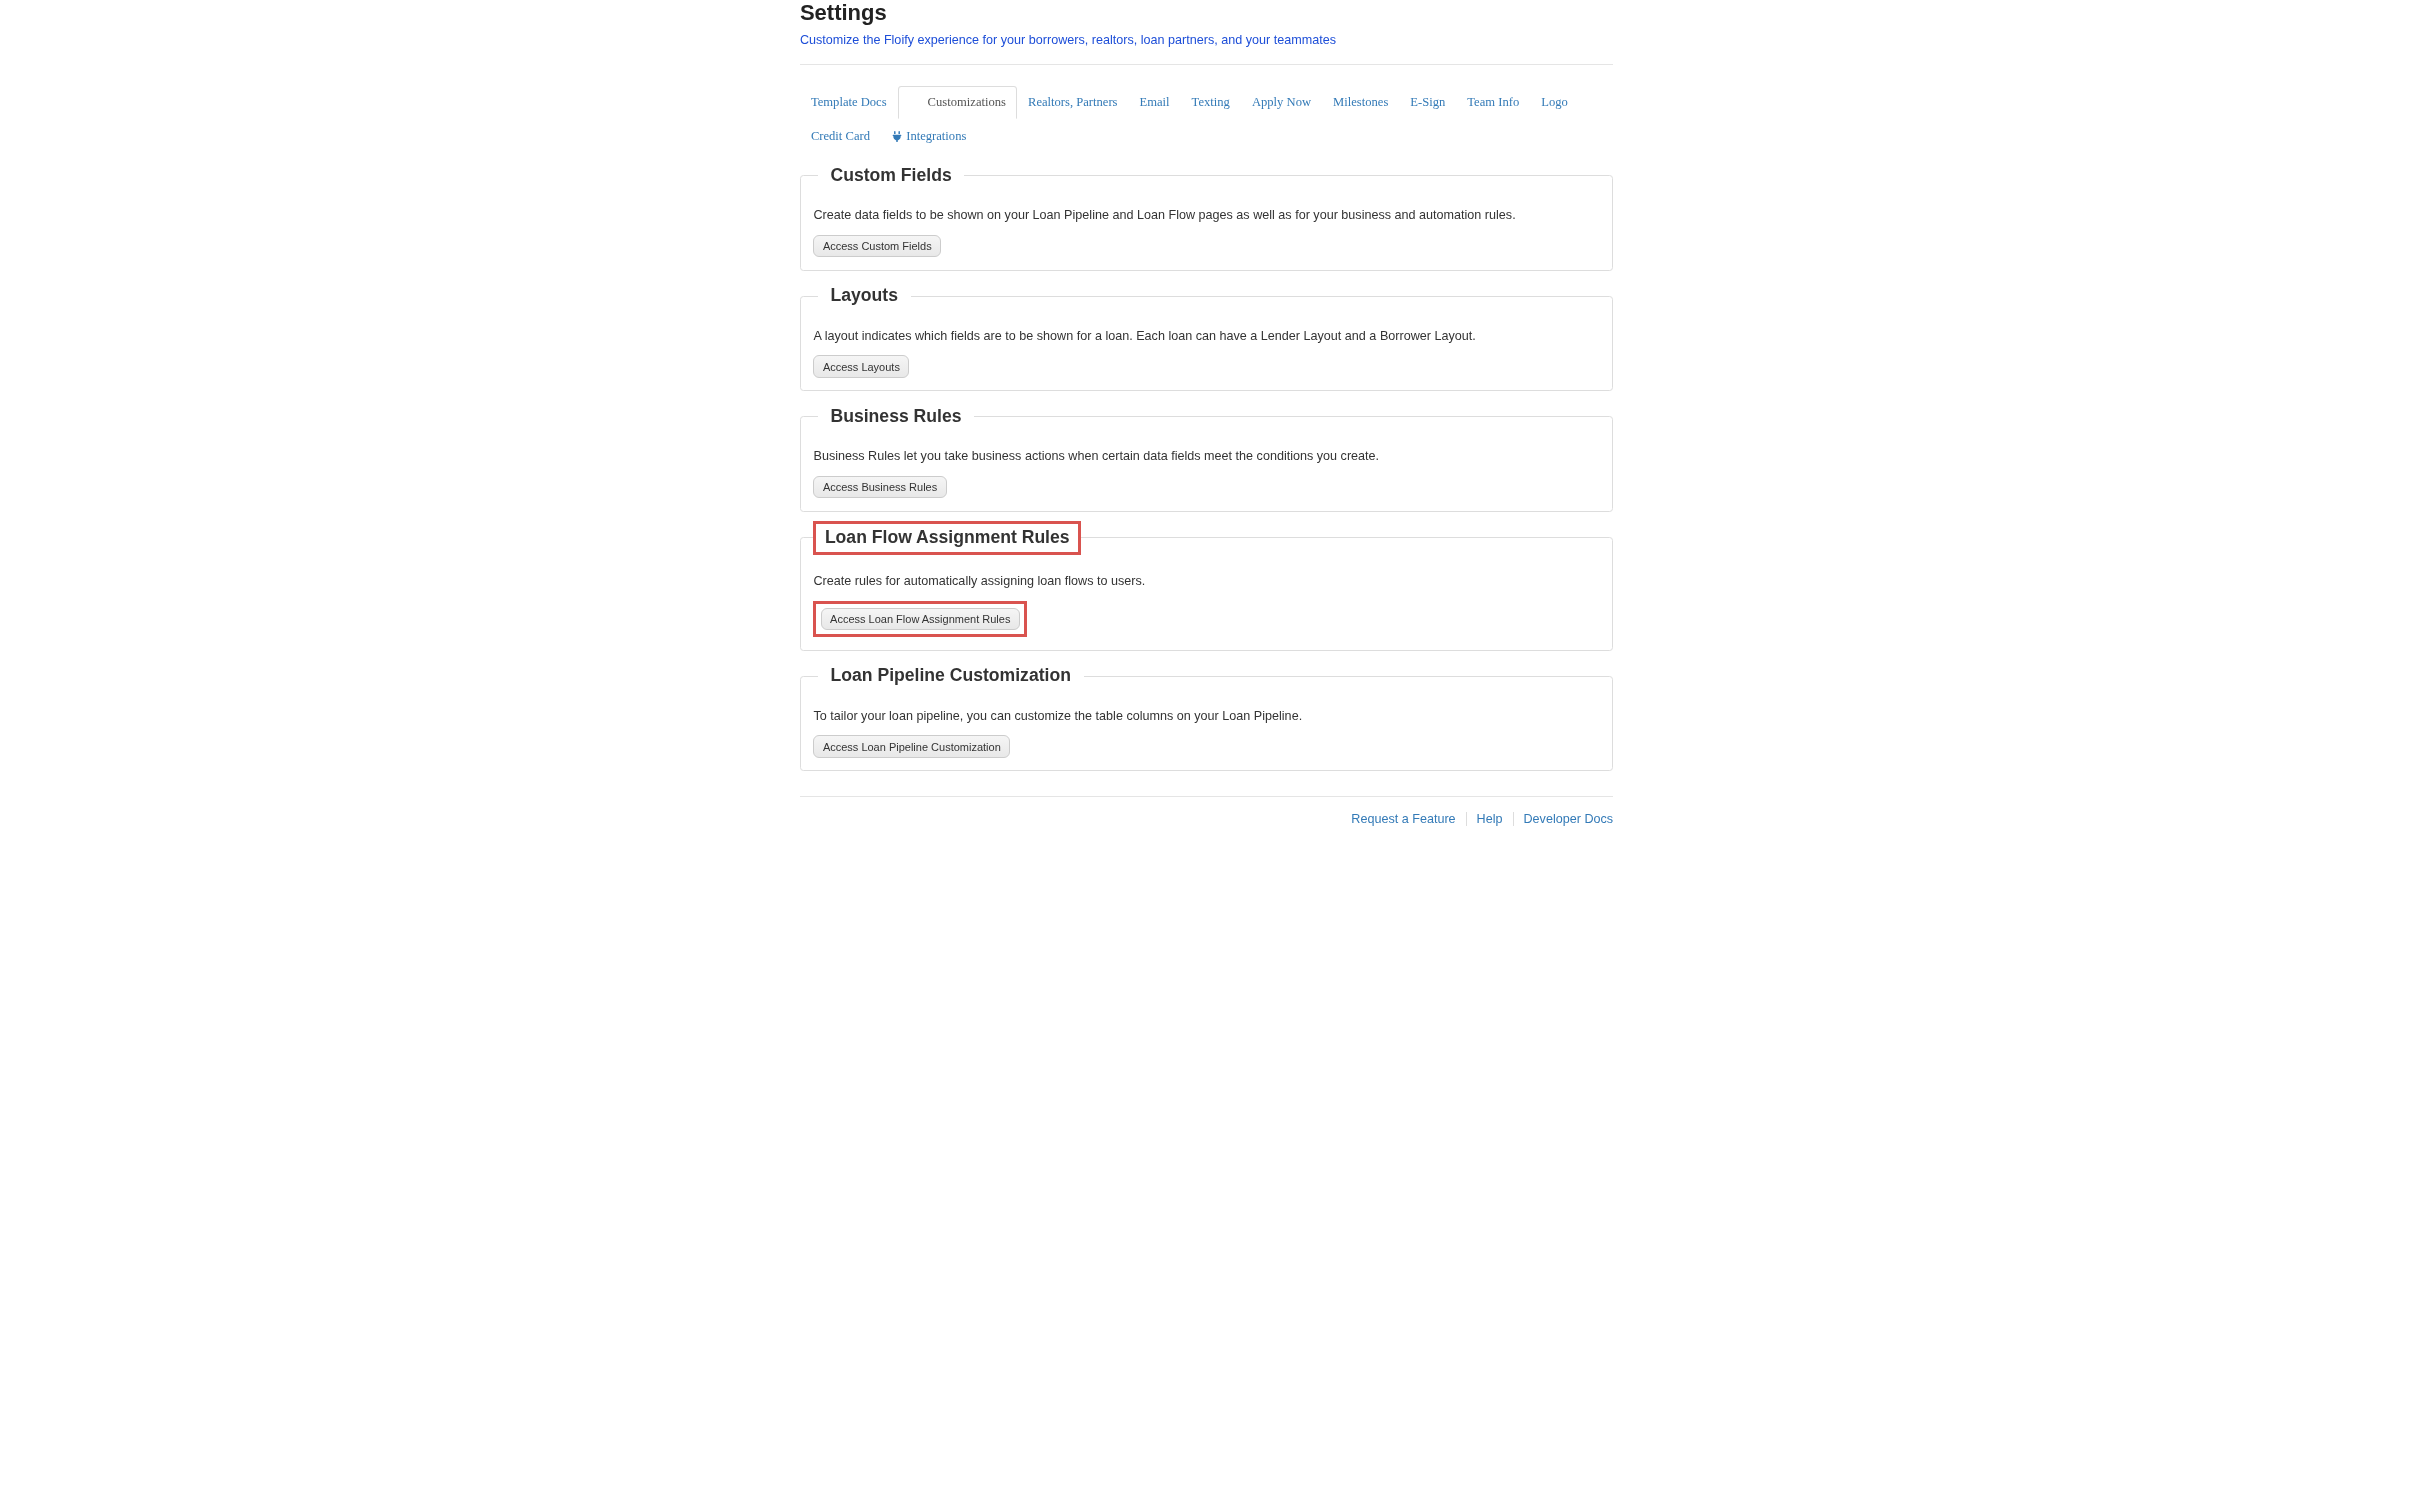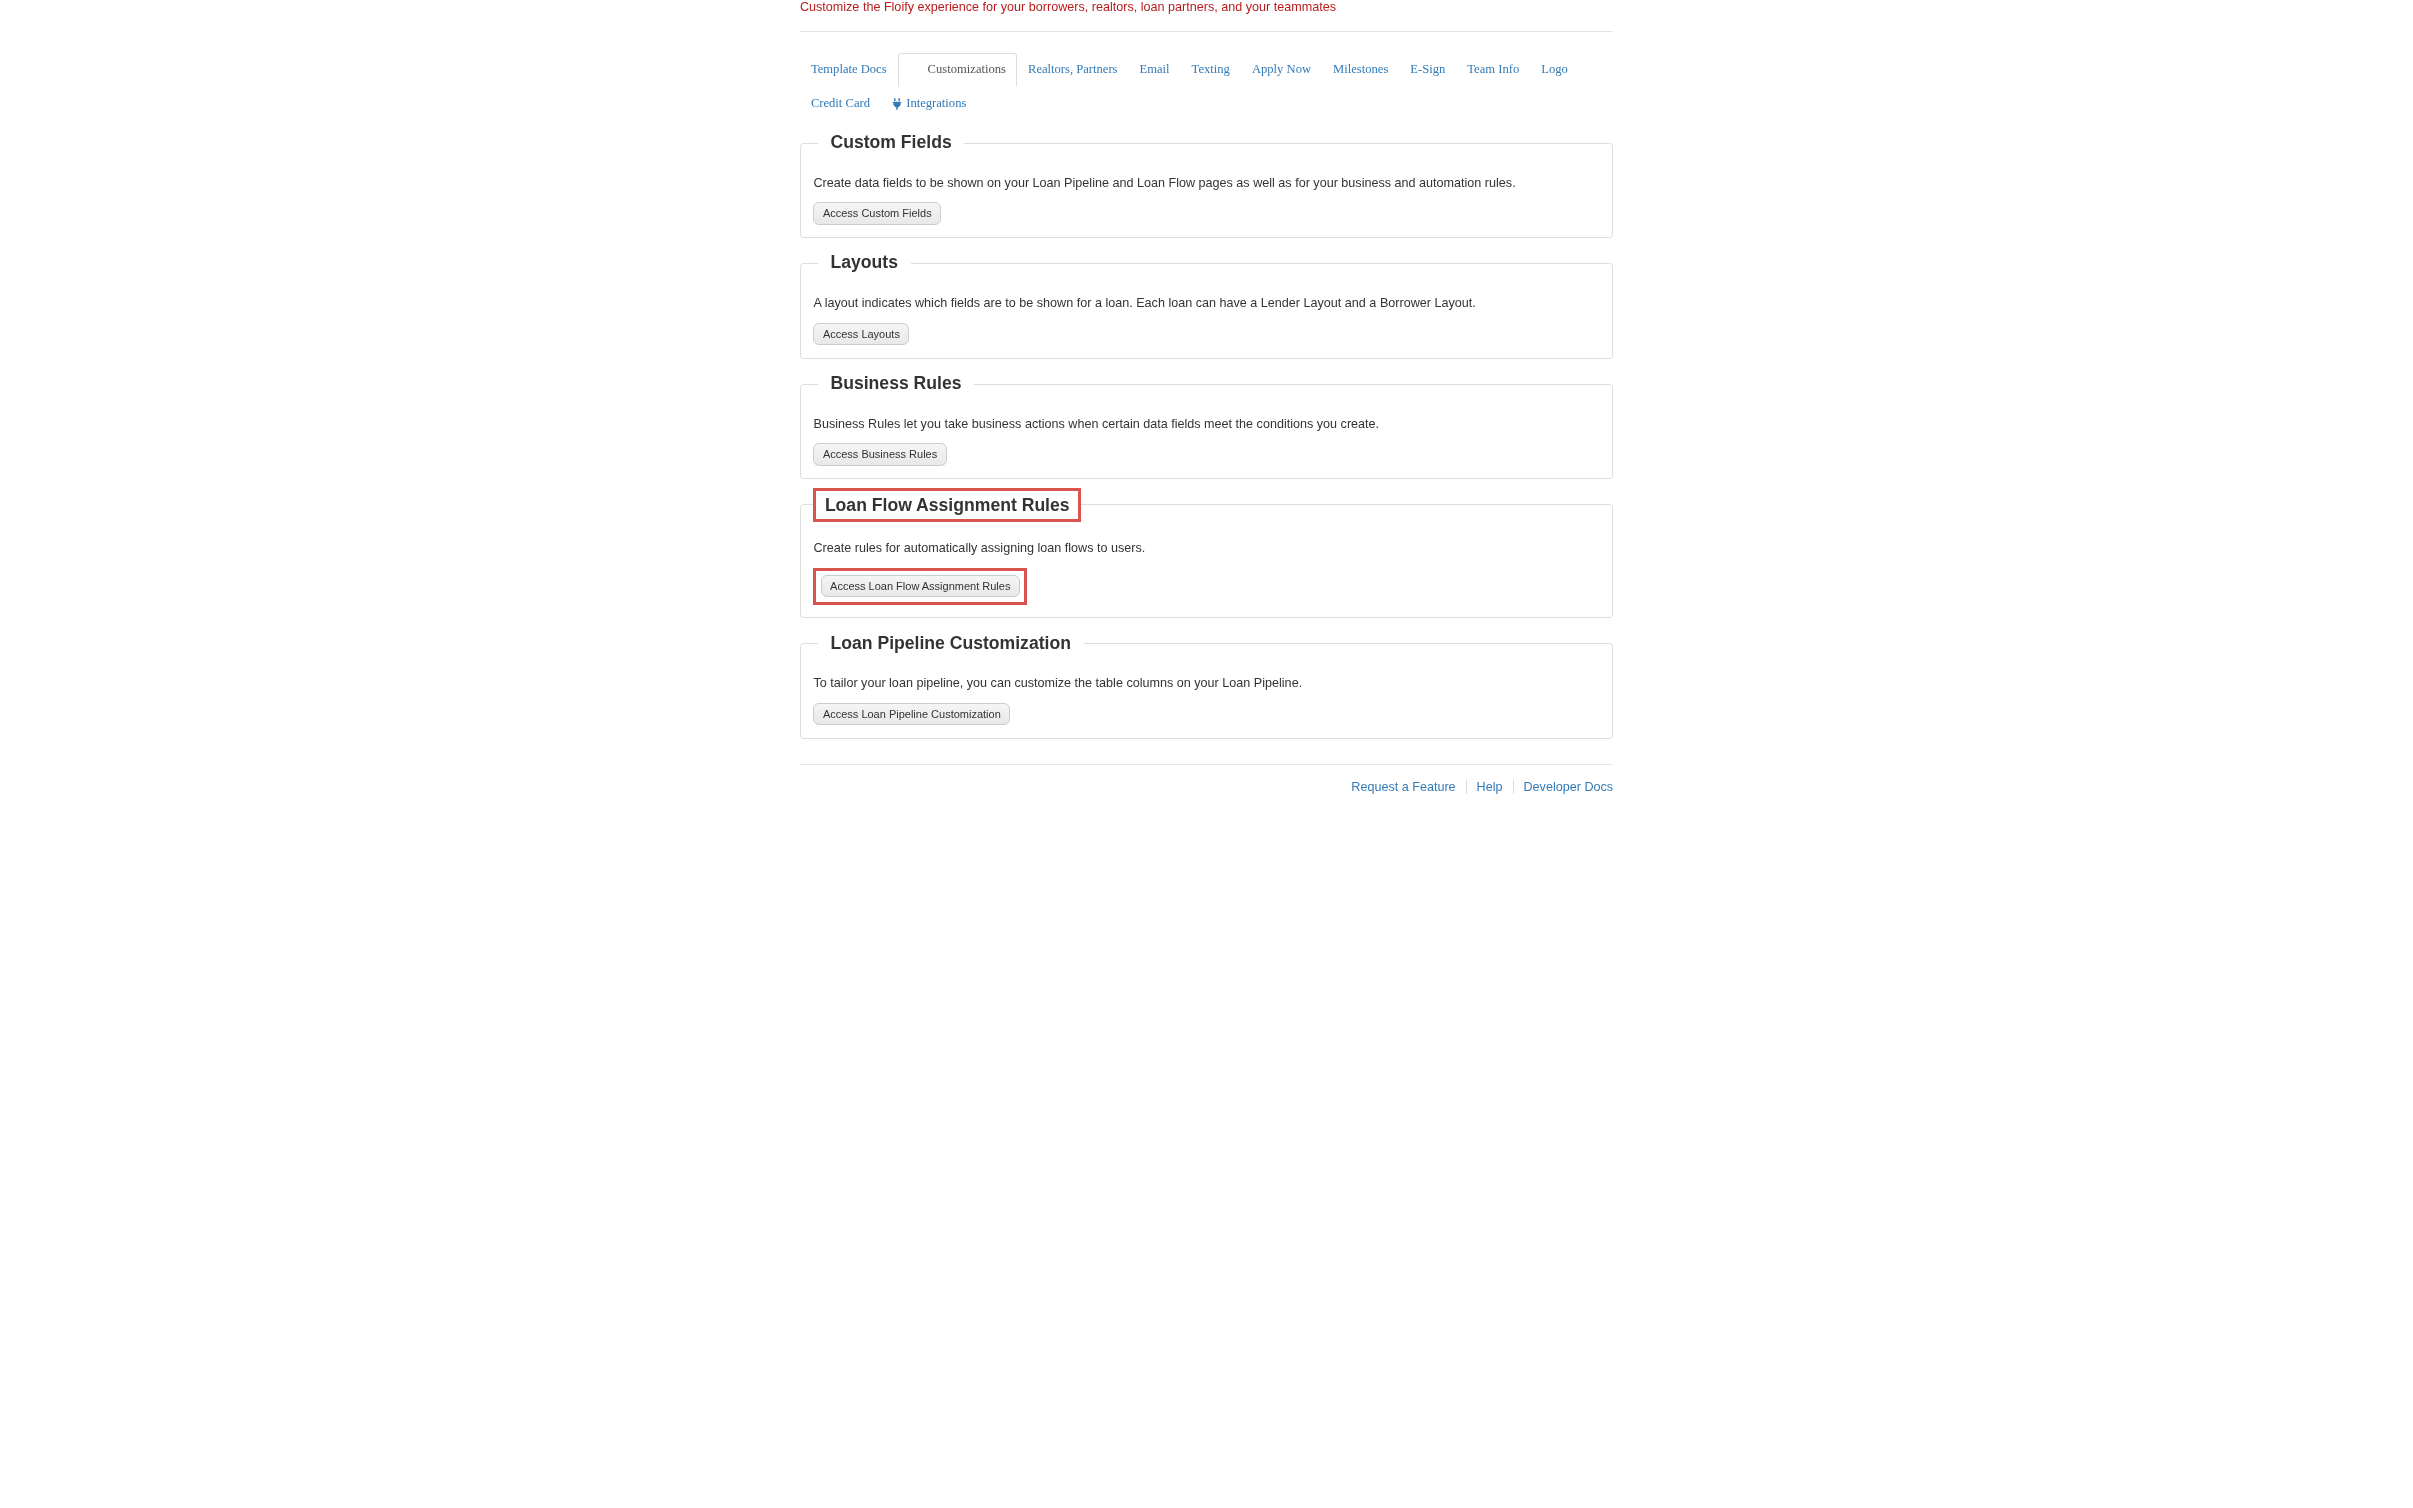--- a/index.html
+++ b/index.html
@@ -19,21 +19,21 @@
       padding: 0 8.4px;
     }
     .page-title {
       font-size: 22px;
       font-weight: 700;
       color: #222;
       margin-bottom: 6.7px;
     }
     .page-subtitle {
       font-size: 12.6px;
-      color: #b91c1c;
+      color: #1d4ed8;
       margin-bottom: 17px;
     }
     .hr {
       border: none;
       border-top: 0.8px solid #e5e5e5;
       margin-bottom: 21px;
     }
     .tabs {
       display: flex;
       flex-wrap: wrap;
@@ -138,20 +138,21 @@
     .plug-icon {
       width: 10px;
       height: 11.7px;
       display: inline-block;
     }
   </style>
 </head>
 <body>
 
 <div class="container">
+  <h1 class="page-title">Settings</h1>
   <p class="page-subtitle">Customize the Floify experience for your borrowers, realtors, loan partners, and your teammates</p>
   <hr class="hr">
 
   <div class="tabs">
     <div class="tab">Template Docs</div>
     <div class="tab active">Customizations</div>
     <div class="tab">Realtors, Partners</div>
     <div class="tab">Email</div>
     <div class="tab">Texting</div>
     <div class="tab">Apply Now</div>

